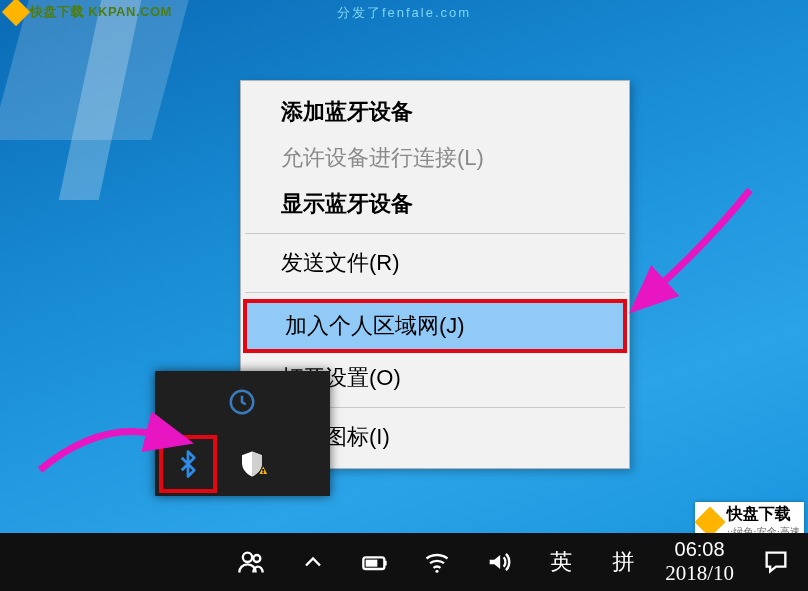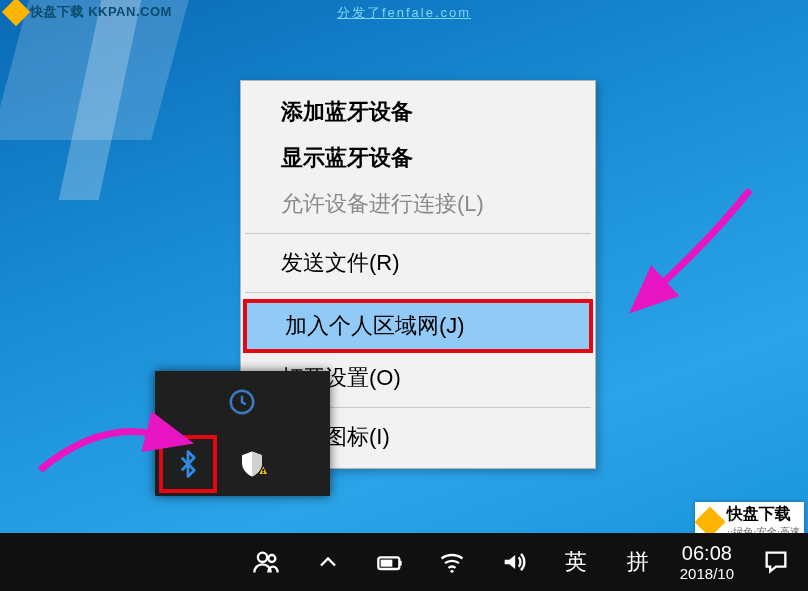--- a/index.html
+++ b/index.html
@@ -19,39 +19,39 @@
   }
   .kk-logo {
     display: flex; align-items: center; gap: 4px;
     font-weight: bold; color: #333;
   }
   .kk-logo .diamond {
     width: 20px; height: 20px; background: #ffb400;
     transform: rotate(45deg); display: inline-block;
     position: relative;
   }
-  .kk-text { font-size: 13px; color: #0c4a6e; font-weight: 900; letter-spacing: .5px; }
+  .kk-text { font-size: 13px; color: #4d7c0f; font-weight: 900; letter-spacing: .5px; }
   .fenfale { position:absolute; left:50%; top:4px; transform:translateX(-50%);
-    color:#7dd6f5; font-size:13px; letter-spacing:2px;text-decoration:underline; }
+    color:#7dd6f5; font-size:13px; letter-spacing:2px; }
   .br-badge {
     position: absolute; right: 4px; bottom: 50px;
     display: flex; align-items: center; background:#fff;
     padding: 2px 4px; font-size: 16px; font-weight: 700;
     box-shadow: 0 0 4px rgba(0,0,0,.3);
   }
   .br-badge .d2 { width:22px;height:22px;background:#ffb400;transform:rotate(45deg);margin-right:6px;}
   .br-badge .sub { font-size:10px; font-weight:400; color:#666; display:block;}
   
   .streak { position:absolute; background:rgba(255,255,255,.18); transform-origin:left; }
   .s1{ top:0;left:10px;width:160px;height:140px;transform:skewX(-15deg);}
   .s2{ top:0;left:80px;width:40px;height:200px;transform:skewX(-12deg);background:rgba(255,255,255,.25);}
   
   .menu {
     position: absolute; left: 240px; top: 80px;
-    width: 356px; background: #f2f2f2;
+    width: 390px; background: #f2f2f2;
     border: 1px solid #b4b4b4;
     box-shadow: 3px 3px 8px rgba(0,0,0,.25);
     padding: 8px 2px;
   }
   .menu .item {
     font-size: 22px; color: #000;
     padding: 8px 38px;
     white-space: nowrap;
   }
   .menu .item.bold { font-weight: 700; }
@@ -86,41 +86,41 @@
     background:#101010;
     display:flex; align-items:center; color:#fff;
     padding: 0 12px;
     gap: 22px;
   }
   .taskbar .spacer { flex:1; }
   .taskbar .tb-item { display:flex; align-items:center; justify-content:center; width:40px; height:40px;}
   .taskbar svg { width:28px; height:28px; fill:none; stroke:#fff; stroke-width:2; }
   .ime { font-size:22px; color:#fff; width:auto; padding:0 4px;}
   .clock-text { text-align:center; line-height:1.15; font-size:20px; }
-  .clock-text .date { font-size:15px; }
+  .clock-text .date { font-size:21px;font-family:Liberation Serif, serif; }
   .notif { width:30px; }
 </style>
 </head>
 <body>
 
 <div class="streak s1"></div>
 <div class="streak s2"></div>
 
 <div class="topbar">
   <div class="kk-logo">
     <span class="diamond"></span>
     <span class="kk-text"><span>快盘下载</span> <span>KKPAN.COM</span></span>
   </div>
 </div>
 <div class="fenfale">分发了fenfale.com</div>
 
 <div class="menu">
   <div class="item bold">添加蓝牙设备</div>
+  <div class="item disabled">允许设备进行连接(L)</div>
   <div class="item bold">显示蓝牙设备</div>
-  <div class="item disabled">允许设备进行连接(L)</div>
   <div class="sep"></div>
   <div class="item">发送文件(R)</div>
   <div class="sep"></div>
   <div class="highlight-wrap">
     <div class="item selected">加入个人区域网(J)</div>
   </div>
   <div class="item">打开设置(O)</div>
   <div class="sep"></div>
   <div class="item">删除图标(I)</div>
 </div>

